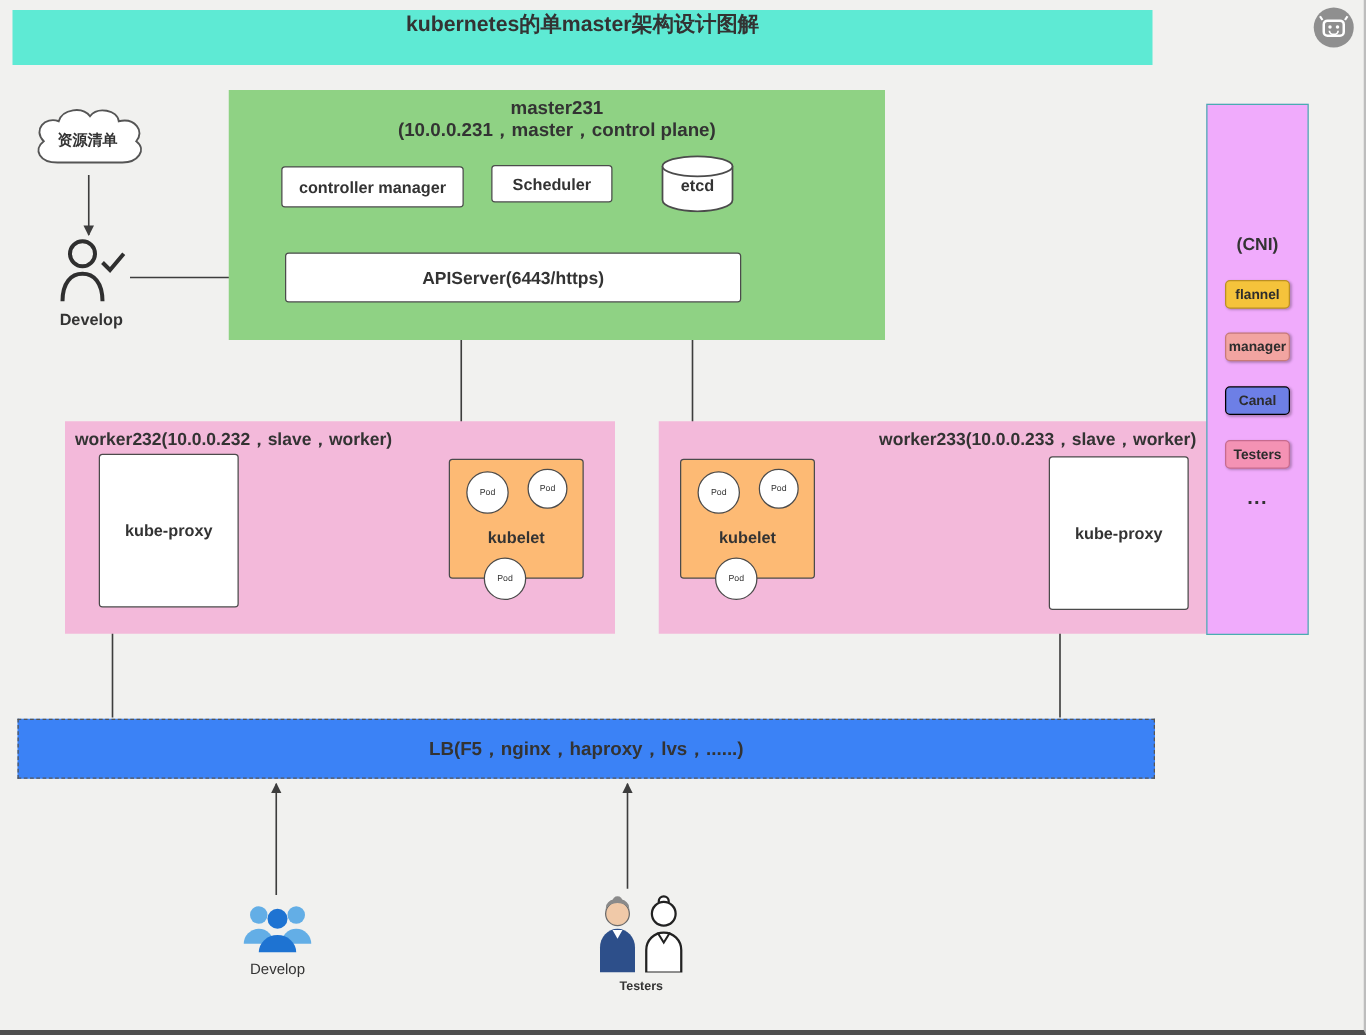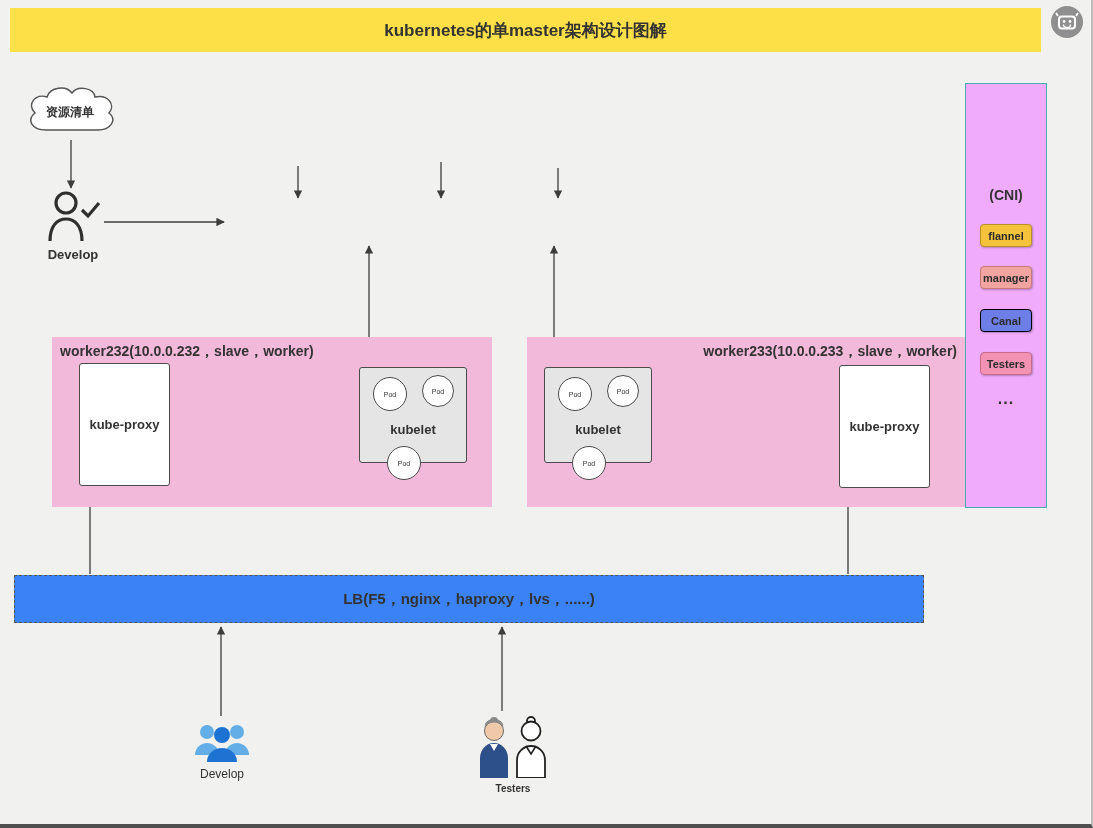--- a/index.html
+++ b/index.html
@@ -1,22 +1,22 @@
 <!DOCTYPE html>
 <html><head>
 <meta charset="utf-8">
 <style>
   * { margin:0; padding:0; box-sizing:border-box; }
   html,body { background:#dcdcdc; }
   body { font-family:"Liberation Sans","DejaVu Sans",sans-serif; color:#333; }
   .canvas { position:relative; width:1093px; height:828px; background:#f1f1ef;
             overflow:hidden; border-bottom:4px solid #4f4f4f; border-right:2px solid #bdbdbd; }
 
-  .banner { position:absolute; left:10px; top:8px; width:1031px; height:44px; background:#fde047;
-            display:flex; align-items:center; justify-content:center; }
+  .banner { position:absolute; left:10px; top:8px; width:912px; height:44px; background:#5eead4;
+            display:flex; align-items:flex-start; justify-content:center; }
   .banner span { font-size:17px; font-weight:bold; }
 
   .badge { position:absolute; right:7px; top:5px; width:34px; height:34px; }
 
   .arrows { position:absolute; left:0; top:0; width:1093px; height:828px; pointer-events:none; }
   .arrows line { stroke:#3d3d3d; stroke-width:1.3; }
 
   
   .master { position:absolute; left:183px; top:72px; width:525px; height:200px; background:#8fd284; }
   .master-title { margin-top:6px; text-align:center; font-size:15px; font-weight:bold; }
@@ -37,24 +37,24 @@
   .operator { position:absolute; left:38px; top:190px; width:70px; text-align:center; }
   .operator-label { font-size:13px; font-weight:bold; margin-top:1px; }
 
   
   .worker { position:absolute; width:440px; height:170px; background:#f3b9da;margin-left:44px; }
   .w232 { left:8px;   top:337px; }
   .w233 { left:483px; top:337px; }
   .worker-title { position:absolute; top:6px; font-size:14px; font-weight:bold; }
   .w232 .worker-title { left:8px; }
   .w233 .worker-title { right:10px; }
-  .kproxy { width:91px; height:123px; }
+  .kproxy { width:112px; height:123px; }
   .w232 .kproxy { left:27px;  top:26px; }
   .w233 .kproxy { left:312px; top:28px; }
-  .kubelet { position:absolute; width:108px; height:96px; background:#e5e5e5;
+  .kubelet { position:absolute; width:108px; height:96px; background:#fdba74;
              border:1px solid #4b4b4b; border-radius:3px; }
   .w232 .kubelet { left:307px; top:30px; }
   .w233 .kubelet { left:17px;  top:30px; }
   .kubelet-label { position:absolute; top:54px; width:100%; text-align:center;
                    font-size:13px; font-weight:bold; }
   .pod { position:absolute; width:34px; height:34px; background:#fff; border:1px solid #4b4b4b;
          border-radius:50%; display:flex; align-items:center; justify-content:center;
          font-size:7px; color:#333; }
   .pod-a { left:13px; top:9px; }
   .pod-b { left:62px; top:7px; width:32px; height:32px; }
@@ -134,20 +134,34 @@
 
   <div class="operator">
     <svg width="58" height="52" viewBox="0 0 58 52">
       <circle cx="22" cy="13" r="10" fill="none" stroke="#2f2f2f" stroke-width="3.2"></circle>
       <path d="M6 51 C6 36 13 29 22 29 C31 29 38 36 38 51" fill="none" stroke="#2f2f2f" stroke-width="3.2"></path>
       <path d="M38 20 L44 26 L55 13" fill="none" stroke="#2f2f2f" stroke-width="3.2"></path>
     </svg>
     <div class="operator-label">Develop</div>
   </div>
 
+  <div class="master">
+    <div class="master-title">master231</div>
+    <div class="master-sub">(10.0.0.231，master，control plane)</div>
+    <div class="wbox cm">controller manager</div>
+    <div class="wbox sched">Scheduler</div>
+    <div class="etcd">
+      <svg width="60" height="46" viewBox="0 0 60 46">
+        <path d="M2 9 L2 36 A28 9 0 0 0 58 36 L58 9" fill="#ffffff" stroke="#4b4b4b" stroke-width="1.4"></path>
+        <ellipse cx="30" cy="9" rx="28" ry="8" fill="#ffffff" stroke="#4b4b4b" stroke-width="1.4"></ellipse>
+      </svg>
+      <div class="etcd-label">etcd</div>
+    </div>
+    <div class="wbox api">APIServer(6443/https)</div>
+  </div>
 
   <div class="worker w232">
     <div class="worker-title">worker232(10.0.0.232，slave，worker)</div>
     <div class="wbox kproxy">kube-proxy</div>
     <div class="kubelet">
       <div class="pod pod-a">Pod</div>
       <div class="pod pod-b">Pod</div>
       <div class="kubelet-label">kubelet</div>
       <div class="pod pod-c">Pod</div>
     </div>

